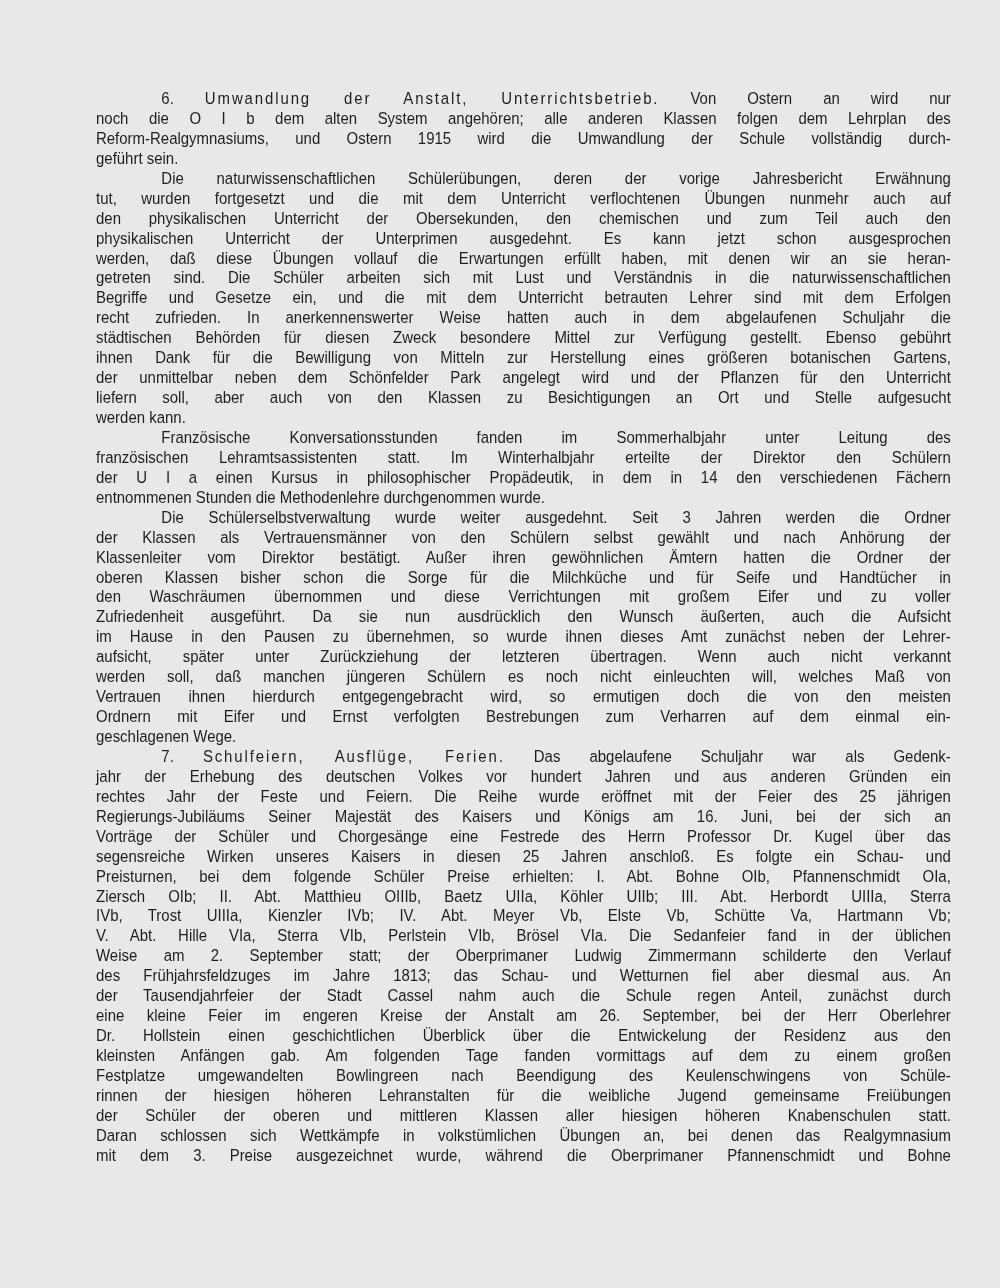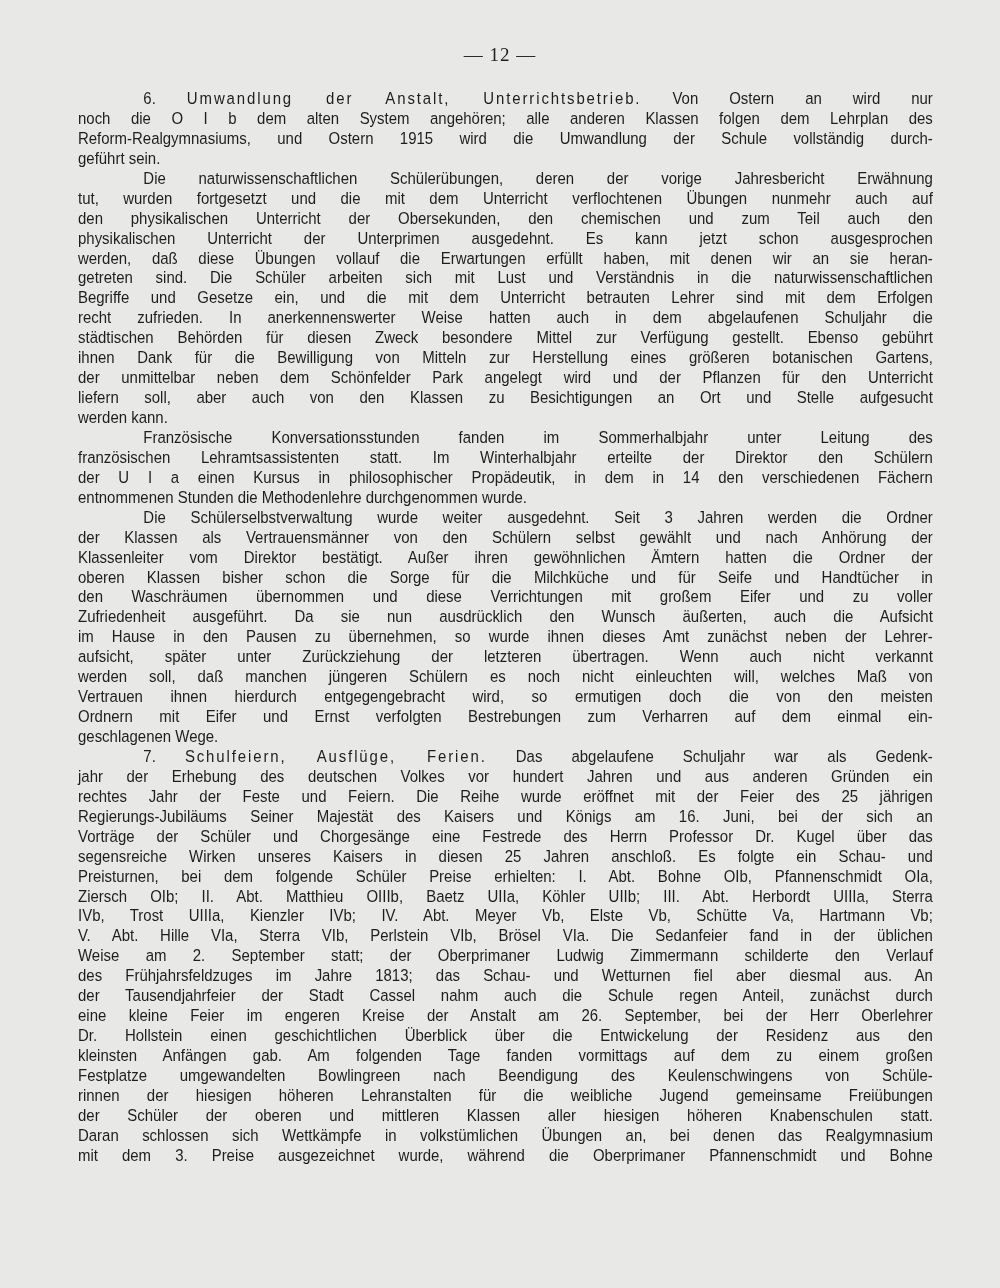--- a/index.html
+++ b/index.html
@@ -12,39 +12,38 @@
     .page {
       position: relative; width: 1000px; height: 1288px;
       background: #e8e8e6;
     }
     .page-number {
       position: absolute; top: 44px; left: 0; width: 1000px;
       text-align: center; font-size: 19px; letter-spacing: 1px;
       font-family: "Liberation Serif", serif;
     }
     .text-block {
-      position: absolute; left: 78px; top: 88px; width: 855px;
+      position: absolute; left: 96px; top: 88px; width: 855px;
     }
     .line {
       display: block; height: 19.95px; line-height: 20px;
       font-size: 17.4px; white-space: nowrap;
       text-align: justify; text-align-last: justify;
       transform: scaleX(0.86); transform-origin: left center;
       width: 994px;
       font-family: "Liberation Sans", sans-serif;
     }
     .line.last { text-align-last: left; }
     .line.indent { padding-left: 76px; width: 918px; }
     .spaced { letter-spacing: 2.2px; }
   </style>
 </head>
 <body>
 
 <div class="page">
-  <div class="page-number">— 12 —</div>
 
   <div class="text-block">
 
     <div>
       <span class="line indent"><span>6.</span> <span class="spaced">Umwandlung der Anstalt, Unterrichtsbetrieb.</span><span> Von Ostern an wird nur</span></span>
       <span class="line">noch die O I b dem alten System angehören; alle anderen Klassen folgen dem Lehrplan des</span>
       <span class="line">Reform-Realgymnasiums, und Ostern 1915 wird die Umwandlung der Schule vollständig durch-</span>
       <span class="line last">geführt sein.</span>
     </div>
 

